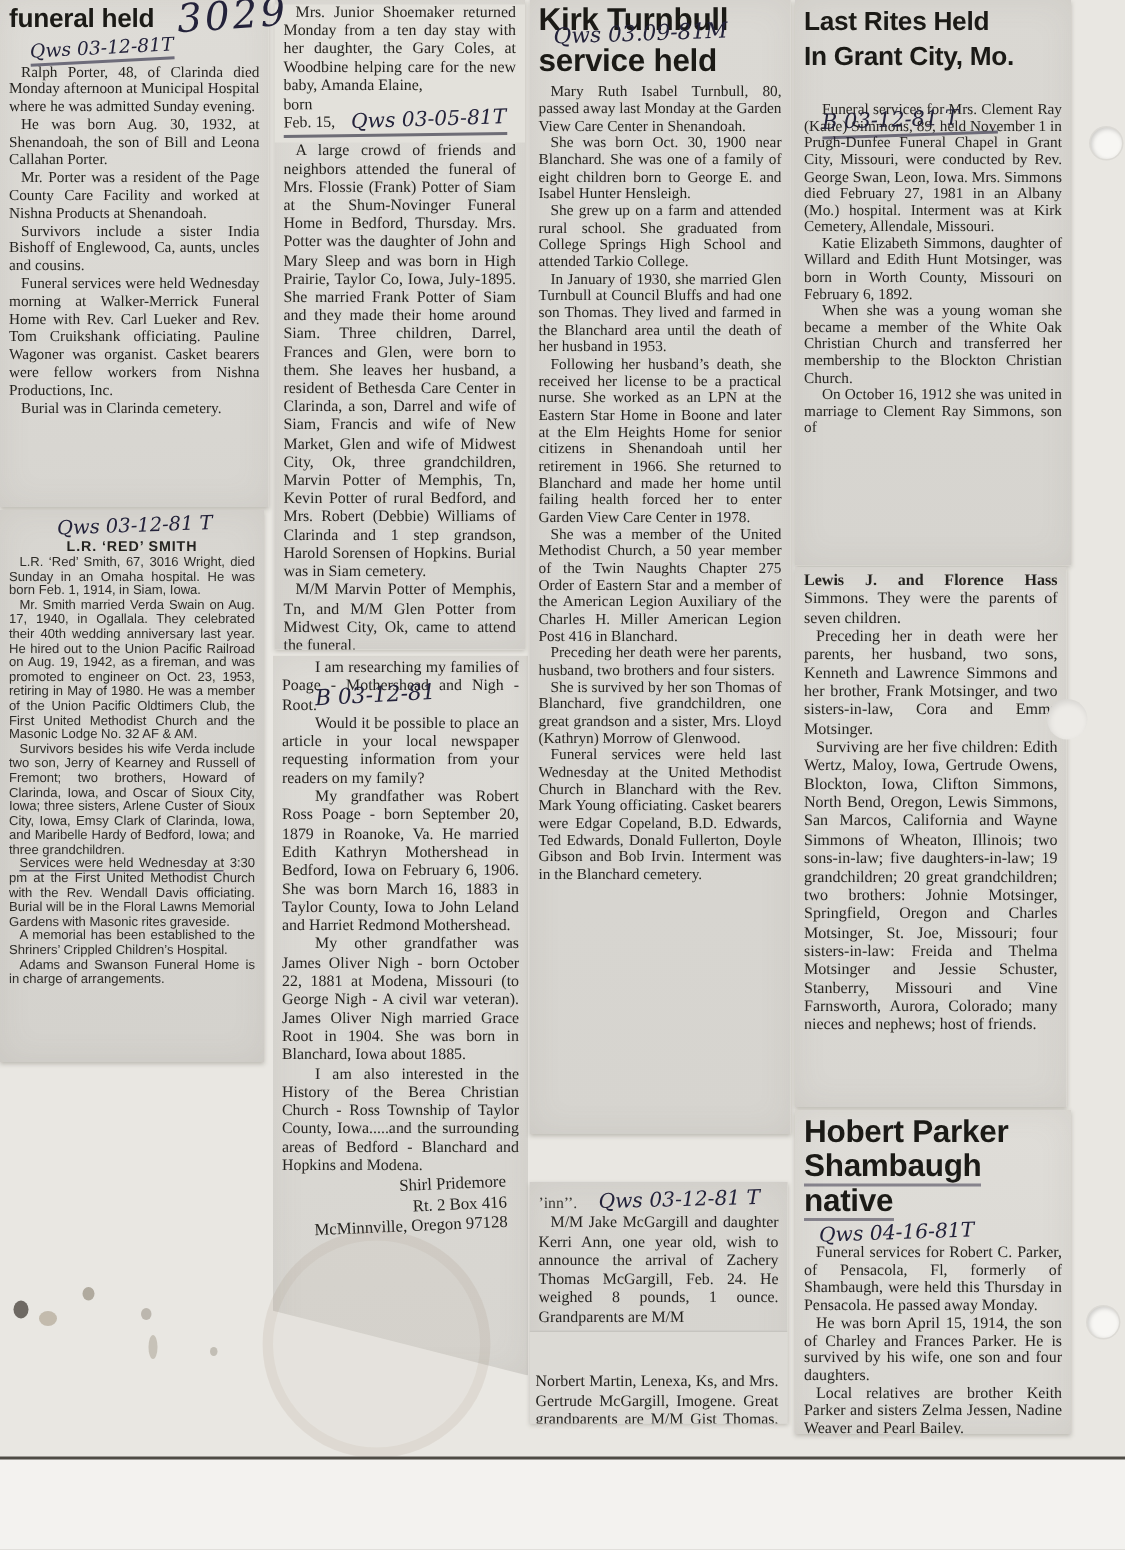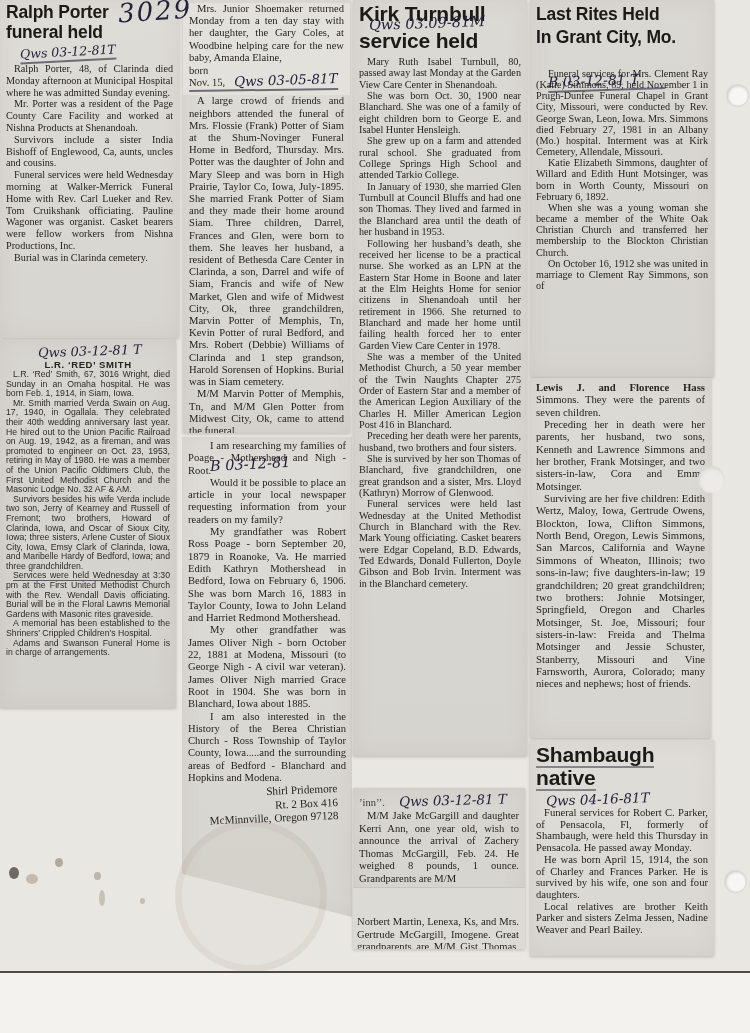--- a/index.html
+++ b/index.html
@@ -83,24 +83,24 @@
         border:7px solid rgba(140,120,88,.08);background:rgba(150,130,95,.04);}
 </style>
 </head>
 <body>
 
 <div class="page">
 
   <div class="hw page-num">3029</div>
 
   <article class="clip c-ralph">
-    <h2 class="head">Ralph Porter</h2>
     <h2 class="head">funeral held</h2>
     <span class="hw hw-u">Qws 03-12-81T</span>
     <p class="np">Ralph Porter, 48, of Clarinda died Monday afternoon at Municipal Hospital where he was admitted Sunday evening.</p>
+    <p class="np">He was born Aug. 30, 1932, at Shenandoah, the son of Bill and Leona Callahan Porter.</p>
     <p class="np">Mr. Porter was a resident of the Page County Care Facility and worked at Nishna Products at Shenandoah.</p>
     <p class="np">Survivors include a sister India Bishoff of Englewood, Ca, aunts, uncles and cousins.</p>
     <p class="np">Funeral services were held Wednesday morning at Walker-Merrick Funeral Home with Rev. Carl Lueker and Rev. Tom Cruikshank officiating. Pauline Wagoner was organist. Casket bearers were fellow workers from Nishna Productions, Inc.</p>
     <p class="np">Burial was in Clarinda cemetery.</p>
   </article>
 
   <article class="clip c-smith">
     <span class="hw">Qws 03-12-81 T</span>
     <h3 class="header">L.R. ‘RED’ SMITH</h3>
     <p class="np">L.R. ‘Red’ Smith, 67, 3016 Wright, died Sunday in an Omaha hospital. He was born Feb. 1, 1914, in Siam, Iowa.</p>
@@ -108,21 +108,21 @@
     <p class="np">Survivors besides his wife Verda include two son, Jerry of Kearney and Russell of Fremont; two brothers, Howard of Clarinda, Iowa, and Oscar of Sioux City, Iowa; three sisters, Arlene Custer of Sioux City, Iowa, Emsy Clark of Clarinda, Iowa, and Maribelle Hardy of Bedford, Iowa; and three grandchildren.</p>
     <p class="np"><span class="u">Services were held Wednesday at</span> <span>3:30 pm at the First United Methodist Church with the Rev. Wendall Davis officiating. Burial will be in the Floral Lawns Memorial Gardens with Masonic rites graveside.</span></p>
     <p class="np">A memorial has been established to the Shriners’ Crippled Children’s Hospital.</p>
     <p class="np">Adams and Swanson Funeral Home is in charge of arrangements.</p>
   </article>
 
   <article class="clip c-col2">
     <div class="shoe">
       <p class="np">Mrs. Junior Shoemaker returned Monday from a ten day stay with her daughter, the Gary Coles, at Woodbine helping care for the new baby, Amanda Elaine,</p>
       <div class="born-line">
-        <span class="born">born Nov. 15,</span>
+        <span class="born">born Feb. 15,</span>
         <span class="hw">Qws 03-05-81T</span>
       </div>
     </div>
     <p class="np">A large crowd of friends and neighbors attended the funeral of Mrs. Flossie (Frank) Potter of Siam at the Shum-Novinger Funeral Home in Bedford, Thursday. Mrs. Potter was the daughter of John and Mary Sleep and was born in High Prairie, Taylor Co, Iowa, July-1895. She married Frank Potter of Siam and they made their home around Siam. Three children, Darrel, Frances and Glen, were born to them. She leaves her husband, a resident of Bethesda Care Center in Clarinda, a son, Darrel and wife of Siam, Francis and wife of New Market, Glen and wife of Midwest City, Ok, three grandchildren, Marvin Potter of Memphis, Tn, Kevin Potter of rural Bedford, and Mrs. Robert (Debbie) Williams of Clarinda and 1 step grandson, Harold Sorensen of Hopkins. Burial was in Siam cemetery.</p>
     <p class="np">M/M Marvin Potter of Memphis, Tn, and M/M Glen Potter from Midwest City, Ok, came to attend the funeral.</p>
   </article>
 
   <article class="clip c-letter">
     <span class="hw">B 03-12-81</span>
     <p class="np">I am researching my families of Poage - Mothershead and Nigh - Root.</p>
@@ -175,20 +175,21 @@
     </div>
   </article>
 
   <article class="clip c-sim2">
     <p class="np" style="text-indent:0;"><b>Lewis J. and Florence Hass</b> <span>Simmons. They were the parents of seven children.</span></p>
     <p class="np">Preceding her in death were her parents, her husband, two sons, Kenneth and Lawrence Simmons and her brother, Frank Motsinger, and two sisters-in-law, Cora and Emma Motsinger.</p>
     <p class="np">Surviving are her five children: Edith Wertz, Maloy, Iowa, Gertrude Owens, Blockton, Iowa, Clifton Simmons, North Bend, Oregon, Lewis Simmons, San Marcos, California and Wayne Simmons of Wheaton, Illinois; two sons-in-law; five daughters-in-law; 19 grandchildren; 20 great grandchildren; two brothers: Johnie Motsinger, Springfield, Oregon and Charles Motsinger, St. Joe, Missouri; four sisters-in-law: Freida and Thelma Motsinger and Jessie Schuster, Stanberry, Missouri and Vine Farnsworth, Aurora, Colorado; many nieces and nephews; host of friends.</p>
   </article>
 
   <article class="clip c-parker">
+    <h2 class="head">Hobert Parker</h2>
     <h2 class="head"><span class="pen-under">Shambaugh native</span></h2>
     <span class="hw">Qws 04-16-81T</span>
     <p class="np">Funeral services for Robert C. Parker, of Pensacola, Fl, formerly of Shambaugh, were held this Thursday in Pensacola. He passed away Monday.</p>
     <p class="np">He was born April 15, 1914, the son of Charley and Frances Parker. He is survived by his wife, one son and four daughters.</p>
     <p class="np">Local relatives are brother Keith Parker and sisters Zelma Jessen, Nadine Weaver and Pearl Bailey.</p>
   </article>
 
   <div class="hole h1"></div>
   <div class="hole h3"></div>
   <div class="hole h2"></div>

